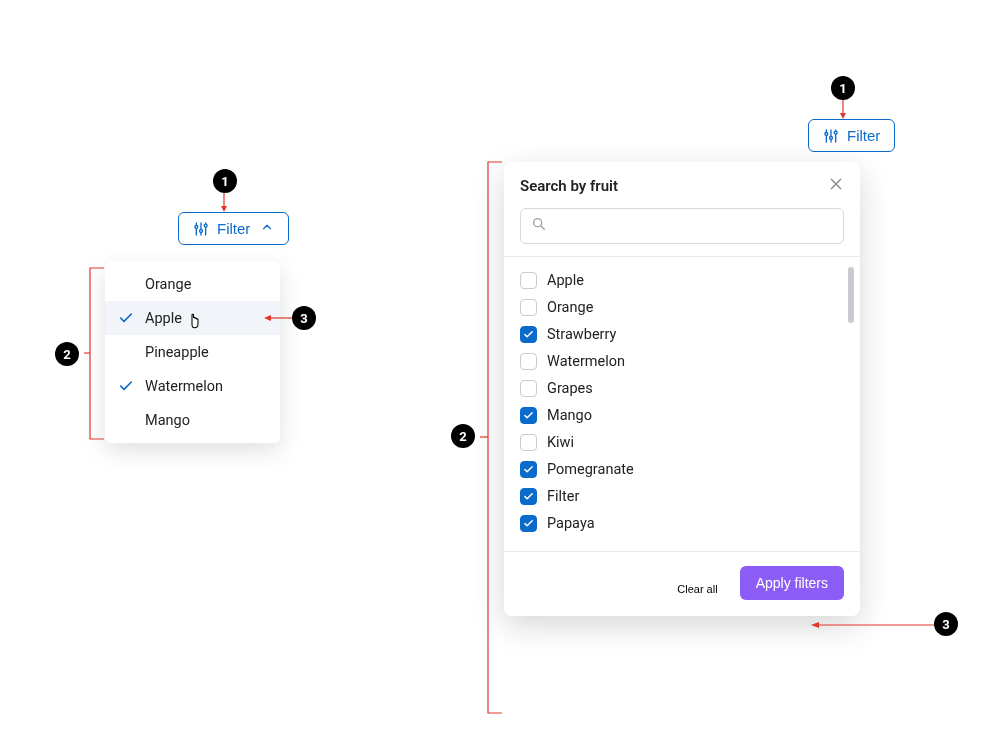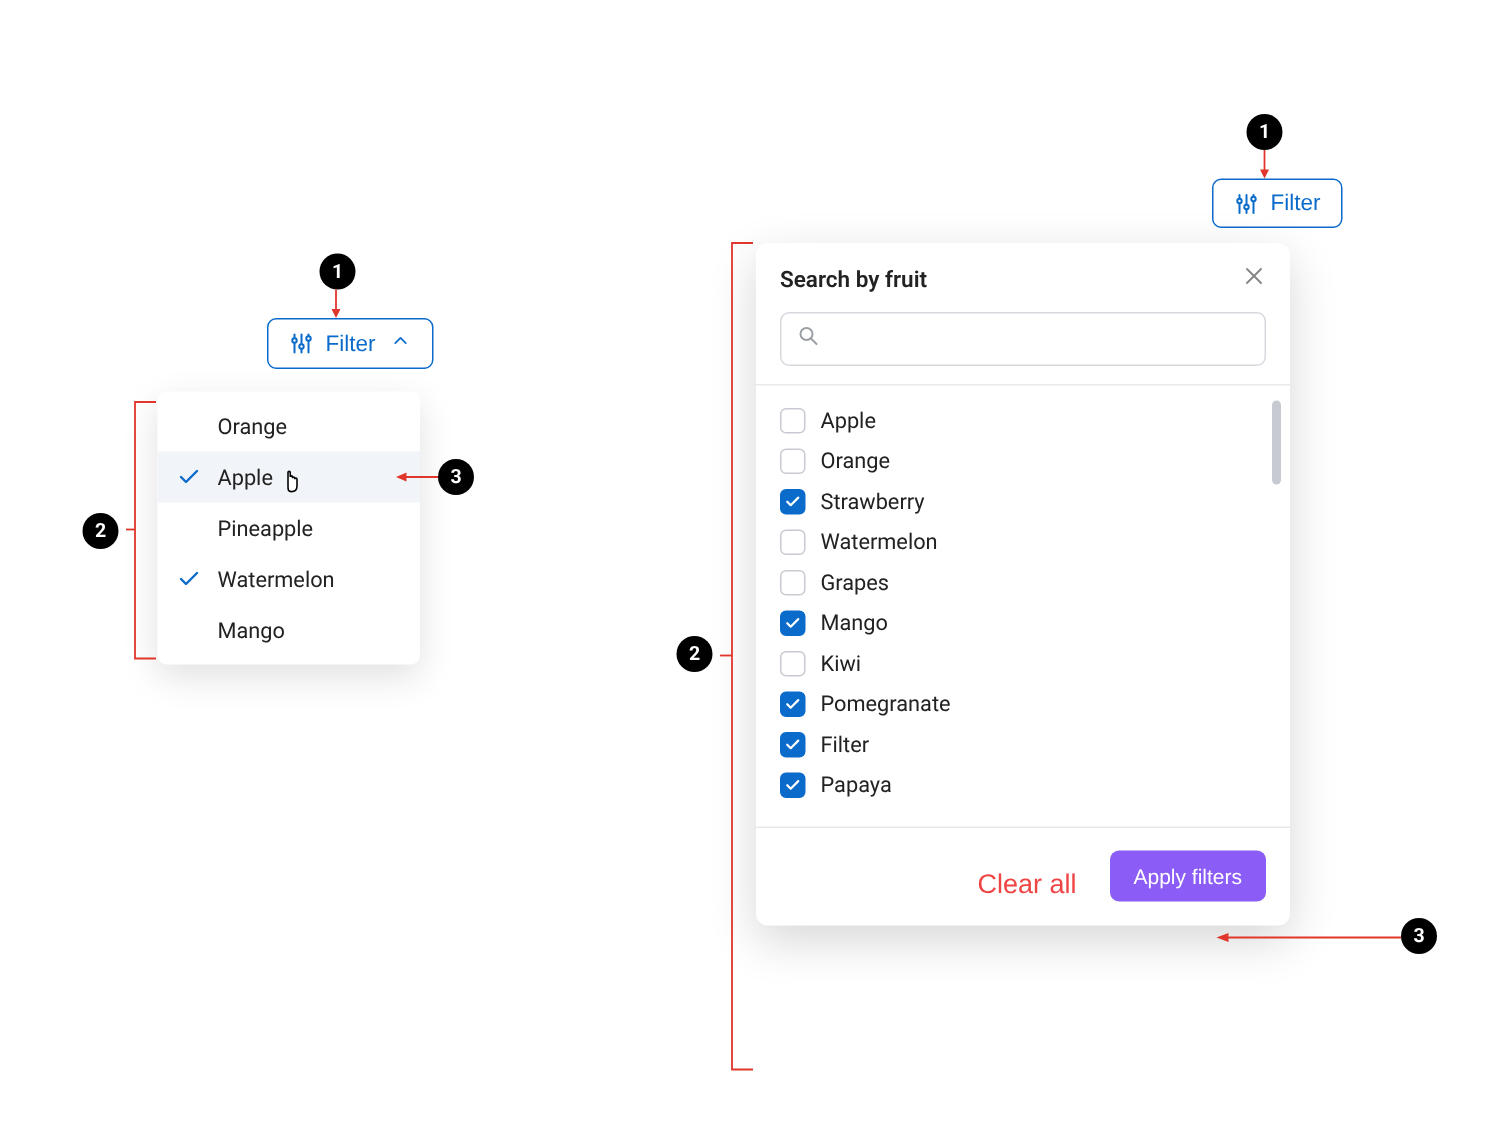--- a/index.html
+++ b/index.html
@@ -151,22 +151,22 @@
   .check-row .box svg { display:none; }
 
   .panel-footer {
     display: flex;
     justify-content: flex-end;
     align-items: center;
     gap: 16px;
     padding: 14px 16px 16px;
   }
   .link-btn {
-    color: #ef4444;
-    font-size: 18px;
+    color: #000000;
+    font-size: 11px;
     cursor: pointer;
     background: none; border: none; margin-top: 12px;
   }
   .primary-btn {
     background: #8b5cf6;
     color: #fff;
     border: none;
     border-radius: 6px;
     padding: 9px 16px;
     font-size: 14px;

